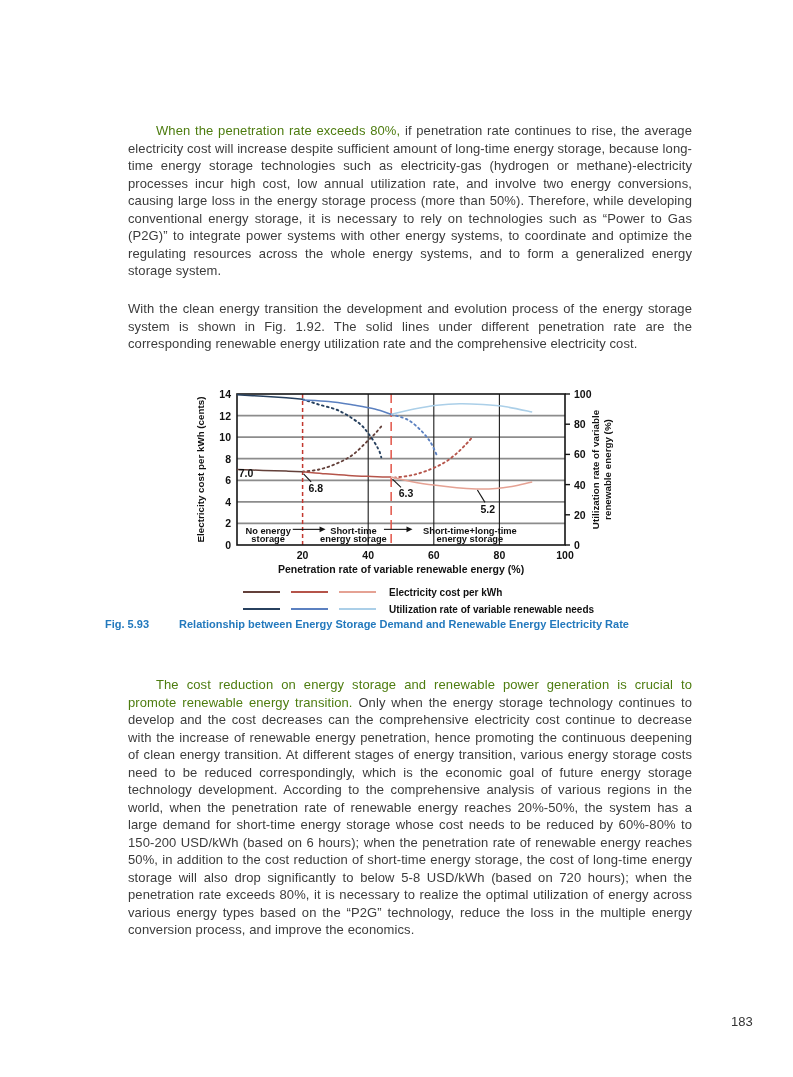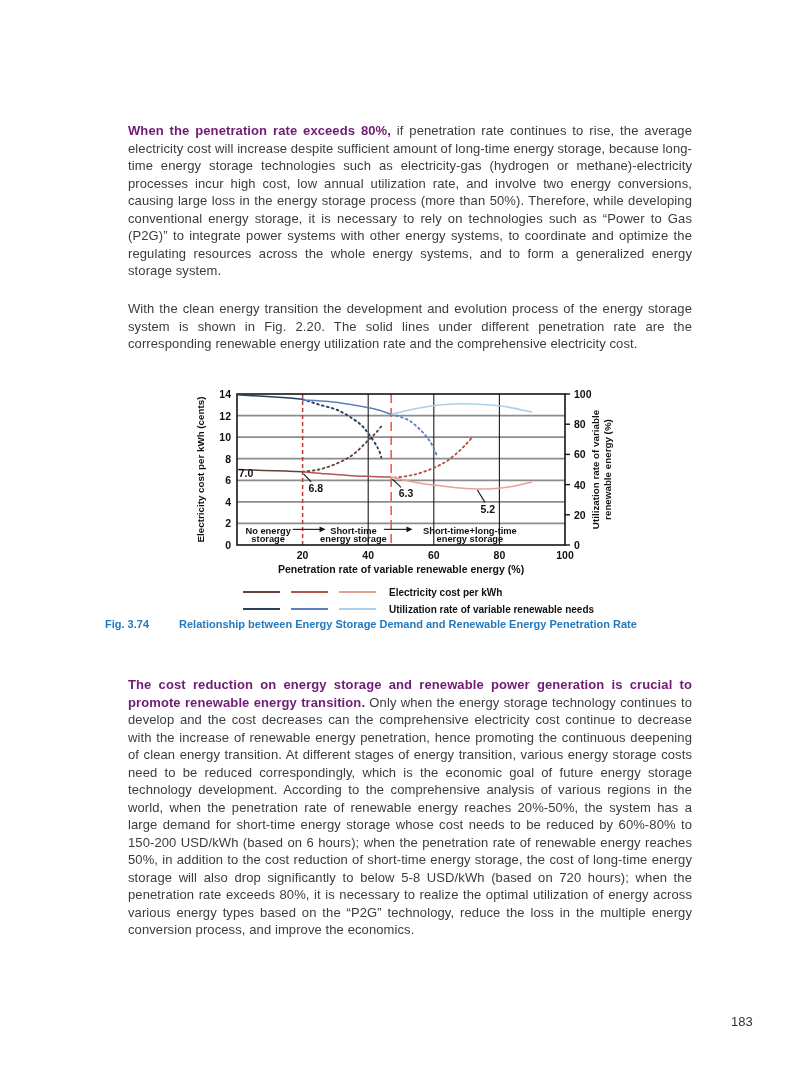--- a/index.html
+++ b/index.html
@@ -1,39 +1,39 @@
 <!DOCTYPE html>
 <html><head>
 <meta charset="utf-8">
 <style>
   html,body{margin:0;padding:0;background:#ffffff;}
   body{width:793px;height:1077px;position:relative;font-family:"Liberation Sans",sans-serif;}
   .page{position:absolute;inset:0;background:#fff;}
   .para{position:absolute;left:128px;width:564px;font-size:13px;line-height:17.5px;
         color:#3c3c3c;text-align:justify;letter-spacing:0.1px;}
-  .para b{color:#701a75;font-weight:bold;}
+  .para b{color:#4d7c0f;font-weight:normal;margin-left:28px;}
   .chart-wrap{position:absolute;left:193px;top:386px;width:470px;}
   .legend{margin-top:3px;margin-left:50px;}
   .legend-row{display:flex;align-items:center;height:14px;margin-bottom:3px;}
   .seg{display:inline-block;width:37px;height:2px;margin-right:11px;}
   .legend-label{font-size:10px;font-weight:bold;color:#111;margin-left:2px;white-space:nowrap;text-align:center;}
   .caption{position:absolute;left:105px;top:618px;width:620px;font-size:11px;font-weight:bold;
            white-space:nowrap;}
   .caption .cap-label{margin-right:30px;}
   .pagenum{position:absolute;left:731px;top:1014px;font-size:13px;color:#333;}
   svg text{font-family:"Liberation Sans",sans-serif;}
 </style>
 </head>
 <body>
 
 <div class="page">
 
   <p class="para" style="top:109px;"><b>When the penetration rate exceeds 80%,</b><span> if penetration rate continues to rise, the average electricity cost will increase despite sufficient amount of long-time energy storage, because long-time energy storage technologies such as electricity-gas (hydrogen or methane)-electricity processes incur high cost, low annual utilization rate, and involve two energy conversions, causing large loss in the energy storage process (more than 50%). Therefore, while developing conventional energy storage, it is necessary to rely on technologies such as “Power to Gas (P2G)” to integrate power systems with other energy systems, to coordinate and optimize the regulating resources across the whole energy systems, and to form a generalized energy storage system.</span></p>
 
-  <p class="para" style="top:287px;"><span>With the clean energy transition the development and evolution process of the energy storage system is shown in Fig. 2.20. The solid lines under different penetration rate are the corresponding renewable energy utilization rate and the comprehensive electricity cost.</span></p>
+  <p class="para" style="top:287px;"><span>With the clean energy transition the development and evolution process of the energy storage system is shown in Fig. 1.92. The solid lines under different penetration rate are the corresponding renewable energy utilization rate and the comprehensive electricity cost.</span></p>
 
   <div class="chart-wrap">
     <svg id="chart-svg" width="470" height="192" viewBox="0 0 470 192">
         <g>
           <line x1="44" x2="372" y1="137.42857142857144" y2="137.42857142857144" stroke="#8c8c8c" stroke-width="1.8"></line>
           <line x1="44" x2="372" y1="115.85714285714286" y2="115.85714285714286" stroke="#8c8c8c" stroke-width="1.8"></line>
           <line x1="44" x2="372" y1="94.28571428571429" y2="94.28571428571429" stroke="#8c8c8c" stroke-width="1.8"></line>
           <line x1="44" x2="372" y1="72.71428571428572" y2="72.71428571428572" stroke="#8c8c8c" stroke-width="1.8"></line>
           <line x1="44" x2="372" y1="51.14285714285714" y2="51.14285714285714" stroke="#8c8c8c" stroke-width="1.8"></line>
           <line x1="44" x2="372" y1="29.571428571428584" y2="29.571428571428584" stroke="#8c8c8c" stroke-width="1.8"></line>
@@ -121,20 +121,20 @@
       <div class="legend-row">
         <span class="seg" style="background: rgb(39, 64, 94);"></span>
         <span class="seg" style="background: rgb(91, 128, 192);"></span>
         <span class="seg" style="background: rgb(171, 207, 232);"></span>
         <span class="legend-label">Utilization rate of variable renewable needs</span>
       </div>
     </div>
   </div>
 
   <div class="caption" style="color: rgb(35, 121, 189);">
-    <span class="cap-label">Fig. 3.74</span><span>Relationship between Energy Storage Demand and Renewable Energy Penetration Rate</span>
+    <span class="cap-label">Fig. 5.93</span><span>Relationship between Energy Storage Demand and Renewable Energy Electricity Rate</span>
   </div>
 
   <p class="para" style="top:663px;"><b>The cost reduction on energy storage and renewable power generation is crucial to promote renewable energy transition.</b><span> Only when the energy storage technology continues to develop and the cost decreases can the comprehensive electricity cost continue to decrease with the increase of renewable energy penetration, hence promoting the continuous deepening of clean energy transition. At different stages of energy transition, various energy storage costs need to be reduced correspondingly, which is the economic goal of future energy storage technology development. According to the comprehensive analysis of various regions in the world, when the penetration rate of renewable energy reaches 20%-50%, the system has a large demand for short-time energy storage whose cost needs to be reduced by 60%-80% to 150-200 USD/kWh (based on 6 hours); when the penetration rate of renewable energy reaches 50%, in addition to the cost reduction of short-time energy storage, the cost of long-time energy storage will also drop significantly to below 5-8 USD/kWh (based on 720 hours); when the penetration rate exceeds 80%, it is necessary to realize the optimal utilization of energy across various energy types based on the “P2G” technology, reduce the loss in the multiple energy conversion process, and improve the economics.</span></p>
 
   <div class="pagenum">183</div>
 
 </div>
 
 </body></html>

